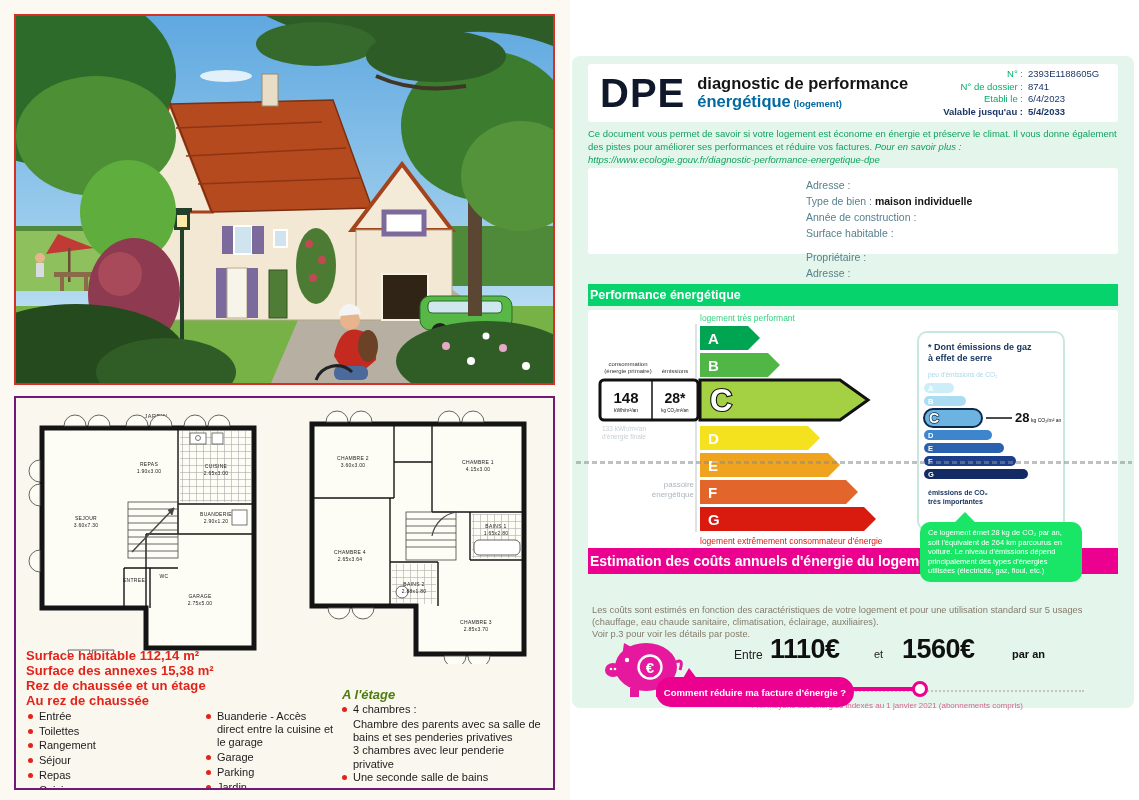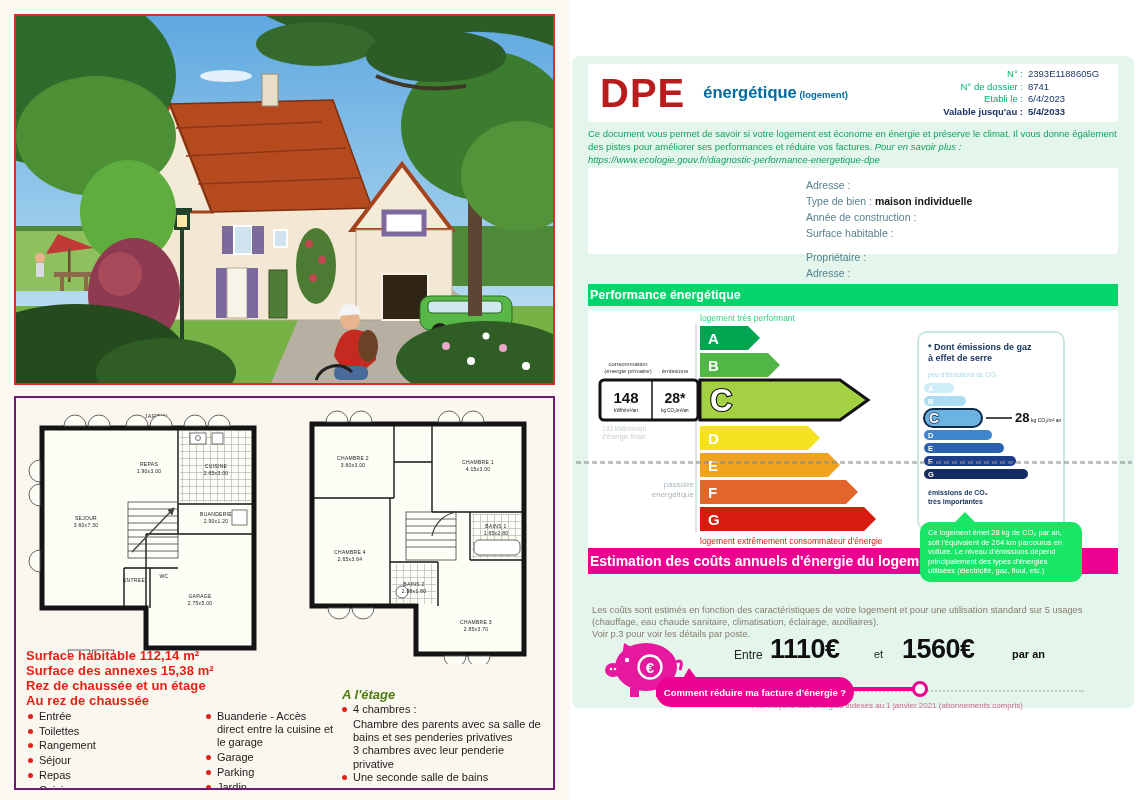--- a/index.html
+++ b/index.html
@@ -18,21 +18,21 @@
   .blist{position:absolute;font-size:11px;line-height:13.2px;color:#1c1c1c;}
   .bullet{position:relative;padding-left:11px;margin-bottom:1.5px;}
   .bullet:before{content:"";position:absolute;left:0;top:4px;width:5px;height:5px;border-radius:50%;background:#e2231a;}
   .nobul{padding-left:11px;}
   .etage-title{color:#4d7c0f;font-weight:bold;font-size:13px;margin-bottom:2px;font-style:italic;}
 
   
   #dpe-page{left:572px;top:56px;width:562px;height:652px;background:#e4f6eb;border-radius:8px;}
   .card{position:absolute;background:#fff;border-radius:3px;}
   #dpe-header{left:16px;top:8px;width:530px;height:58px;display:flex;align-items:center;}
-  .dpe-logo{font-size:40px;font-weight:900;color:#b91c1c;letter-spacing:1px;margin:0 18px 0 12px;line-height:40px;}
+  .dpe-logo{font-size:40px;font-weight:900;color:#0f172a;letter-spacing:1px;margin:0 12px 0 12px;line-height:40px;}
   .dpe-titles{flex:1;}
   .dpe-t1{font-size:16.5px;font-weight:800;color:#141414;line-height:18px;}
   .dpe-t2{font-size:16.5px;font-weight:800;color:#0369a1;line-height:18px;}
   .dpe-t2 .small{font-size:9.5px;font-weight:700;}
   .dpe-meta{width:186px;margin-right:8px;font-size:9.5px;line-height:12.5px;}
   .meta-row{display:flex;}
   .meta-label{flex:1;text-align:right;color:#00b168;}
   .meta-label.b{color:#1c3667;font-weight:bold;}
   .meta-value{width:82px;padding-left:5px;color:#1c3667;text-align:left;}
   .meta-value.b{font-weight:bold;}
@@ -330,20 +330,21 @@
       <div class="nobul">3 chambres avec leur penderie privative</div>
       <div class="bullet"><span>Une seconde salle de bains</span></div>
     </div>
   </div>
 
   <div class="abs" id="dpe-page">
 
     <div class="card" id="dpe-header">
       <div class="dpe-logo">DPE</div>
       <div class="dpe-titles">
+        <div class="dpe-t1">diagnostic de performance</div>
         <div class="dpe-t2"><span>énergétique</span><span class="small"> (logement)</span></div>
       </div>
       <div class="dpe-meta">
         <div class="meta-row">
             <span class="meta-label">N° :</span>
             <span class="meta-value">2393E1188605G</span>
           </div>
         <div class="meta-row">
             <span class="meta-label">N° de dossier :</span>
             <span class="meta-value">8741</span>

